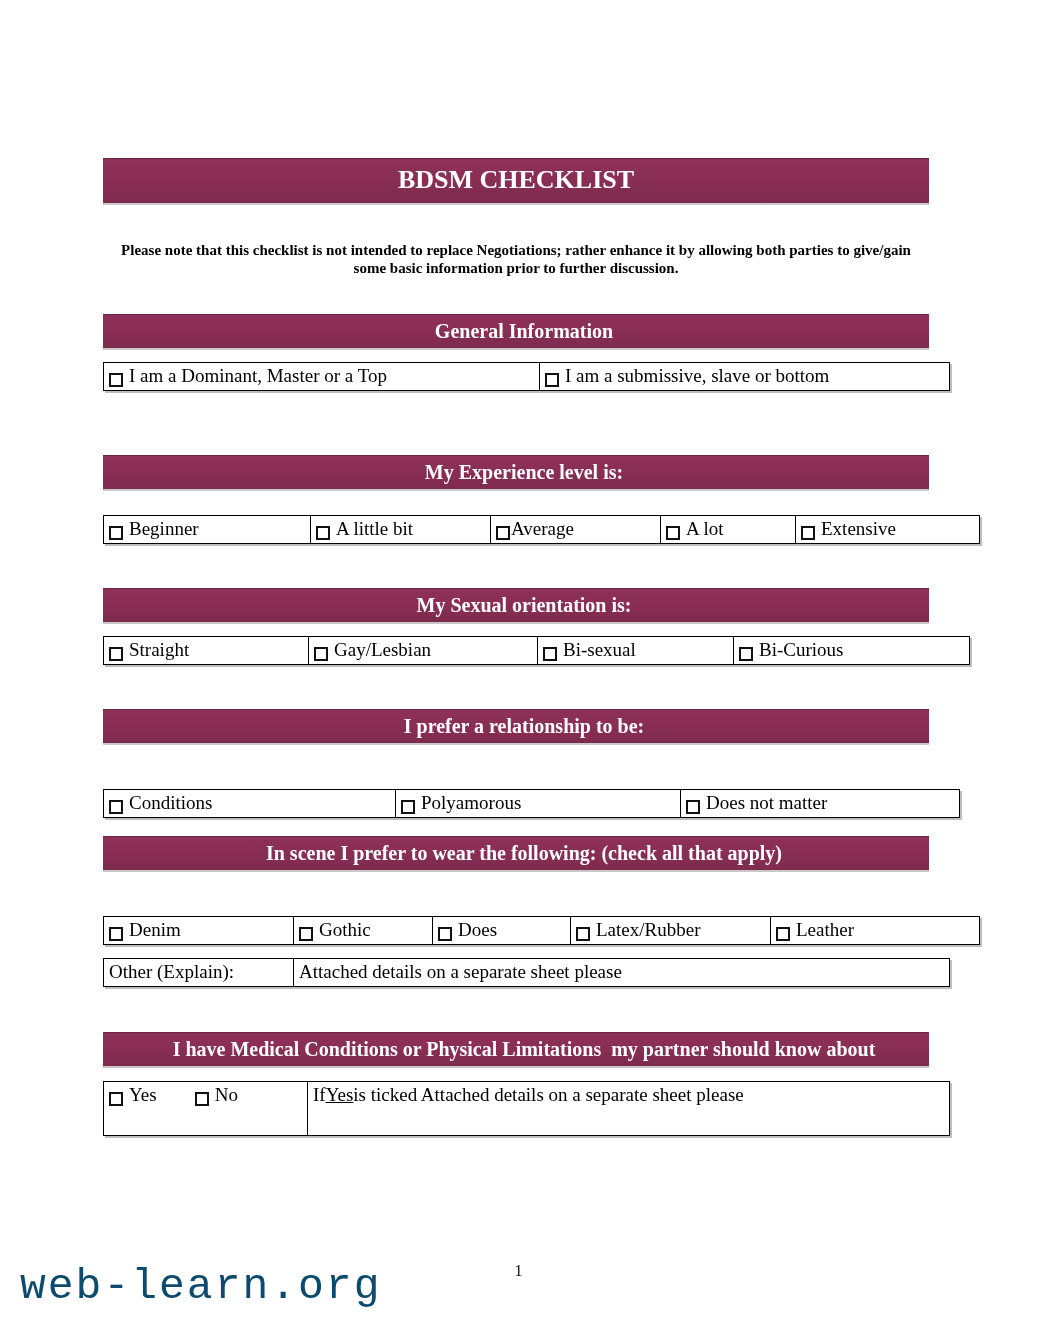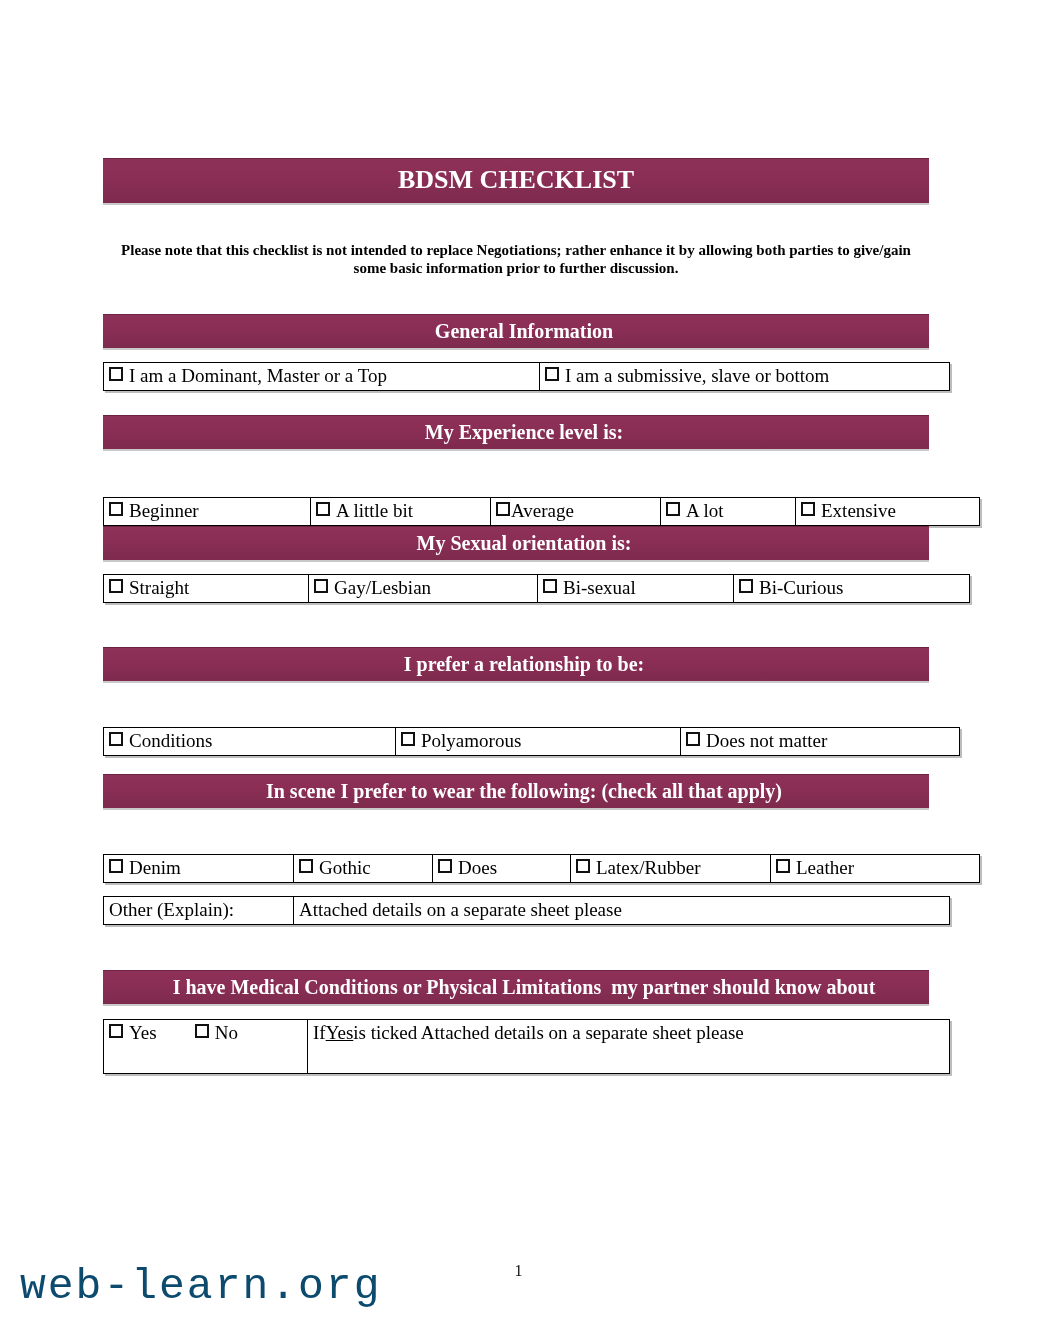--- a/index.html
+++ b/index.html
@@ -80,21 +80,21 @@
   }
   table.grid.shadow {
     box-shadow: 2px 2px 0 0 #bdbdbd;
   }
   table.grid td.tall {
     height: 46px;
   }
 
   .cellrow {
     display: flex;
-    align-items: flex-start;
+    align-items: flex-end;
     gap: 0;
   }
 
   
   .cb {
     display: inline-block;
     width: 14px;
     height: 14px;
     border: 2px solid #111;
     background: #fff;
@@ -164,24 +164,24 @@
             <span class="cellrow">
                   <span class="cb"></span>
                   <span class="lbl">I am a submissive, slave or bottom</span>
                 </span>
           </td>
         </tr>
       </tbody>
         </table>
     </div>
 
+    <div style="margin-top:64px;">
+      <div class="bar">My Experience level is:</div>
+    </div>
     <div style="margin-top:24px;">
-      <div class="bar">My Experience level is:</div>
-    </div>
-    <div style="margin-top:46px;">
       <table class="grid shadow">
         <tbody>
             <tr>
           <td style="width:197px;">
             <span class="cellrow">
                   <span class="cb"></span>
                   <span class="lbl">Beginner</span>
                 </span>
           </td>
           <td style="width:170px;">
@@ -206,21 +206,21 @@
             <span class="cellrow">
                   <span class="cb"></span>
                   <span class="lbl">Extensive</span>
                 </span>
           </td>
         </tr>
       </tbody>
         </table>
     </div>
 
-    <div style="">
+    <div style="margin-top:44px;">
       <div class="bar">My Sexual orientation is:</div>
     </div>
     <div style="margin-top:12px;font-family:Liberation Serif, serif;">
       <table class="grid shadow">
         <tbody>
             <tr>
           <td style="width:195px;">
             <span class="cellrow">
                   <span class="cb"></span>
                   <span class="lbl">Straight</span>

